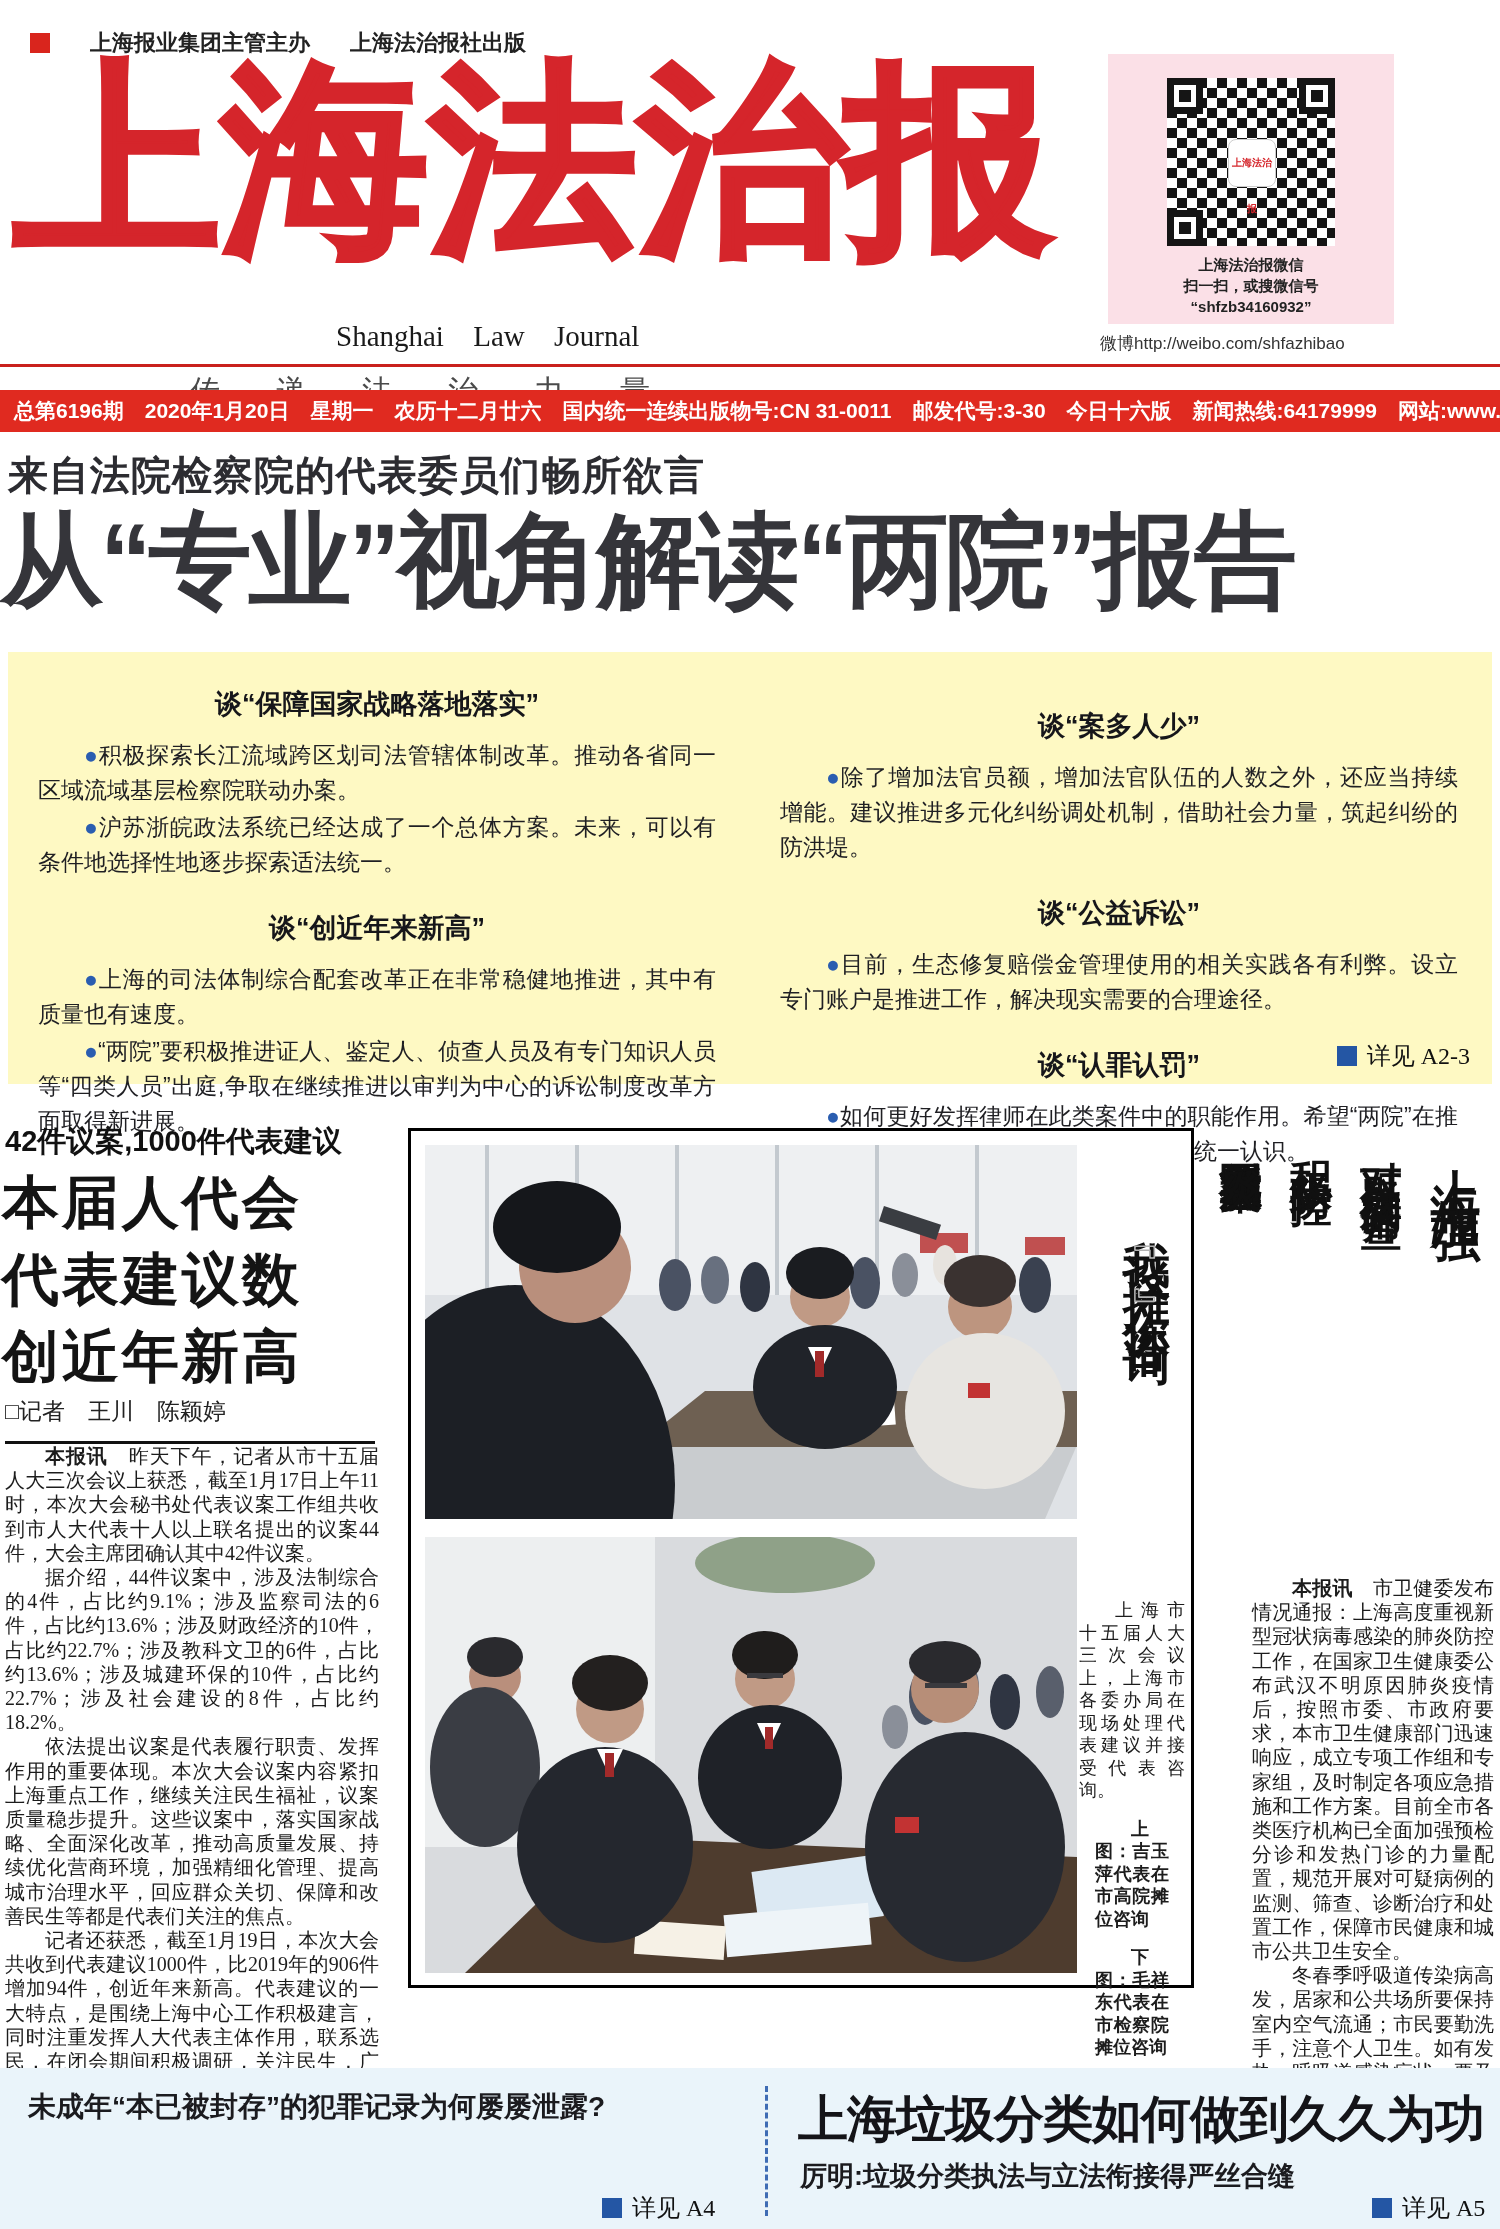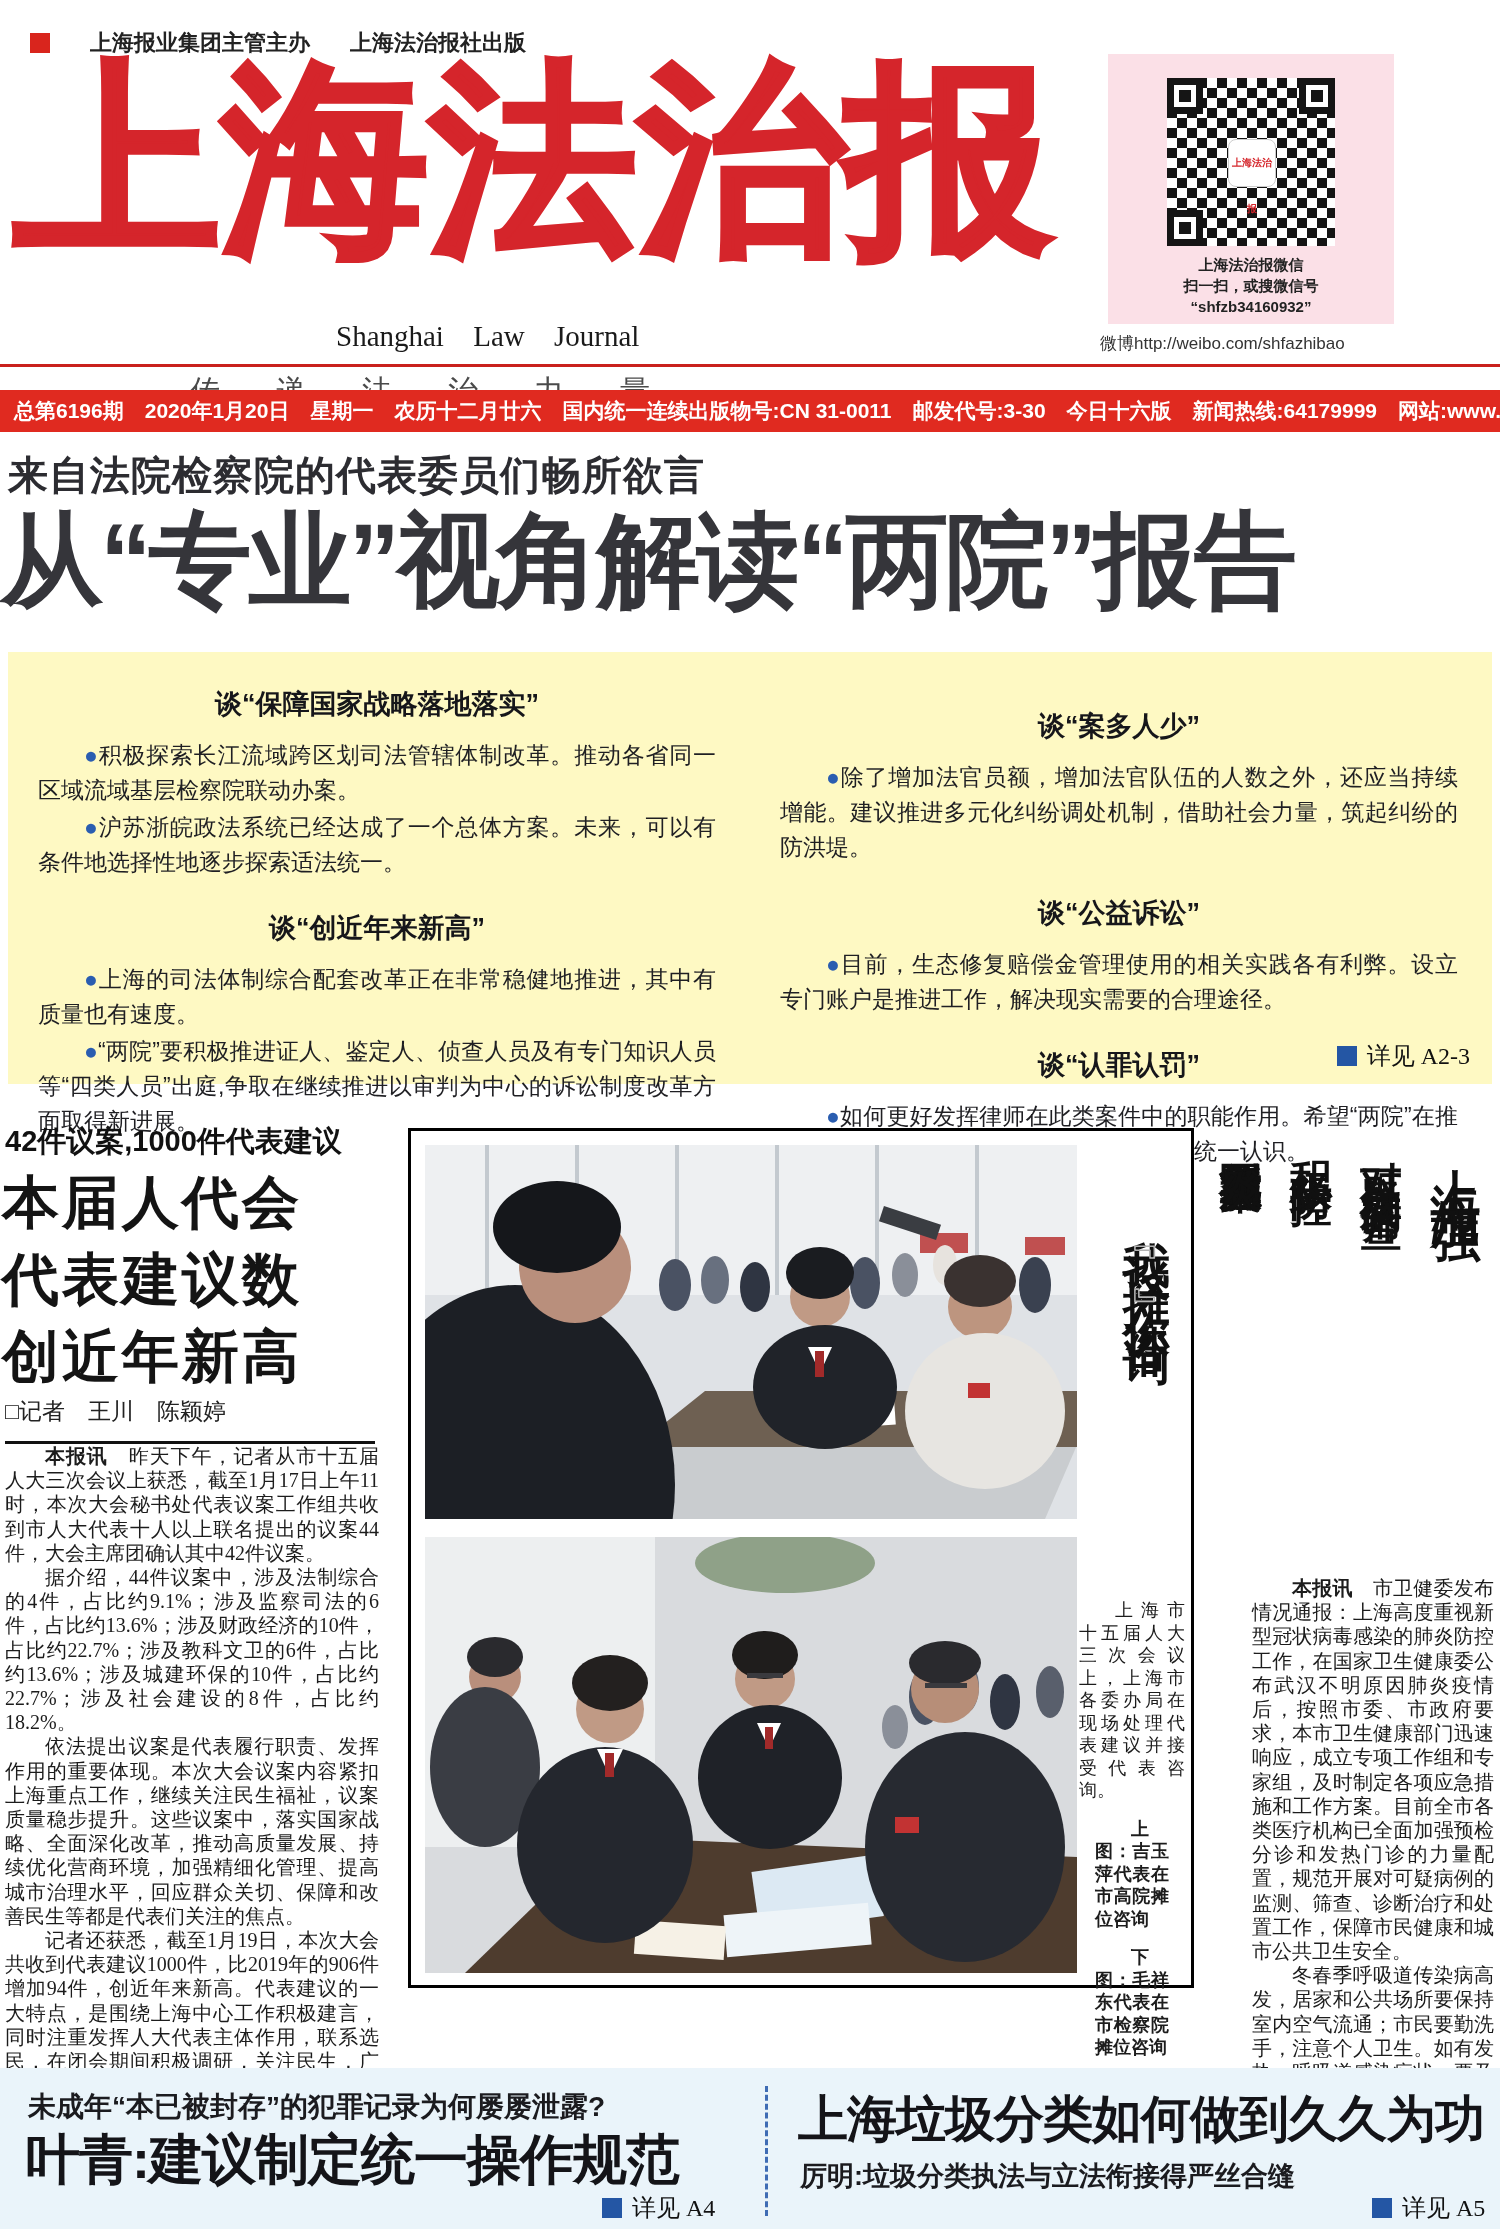--- a/index.html
+++ b/index.html
@@ -257,20 +257,19 @@
     <div class="sr-c2">积极防控</div>
     <div class="sr-c3">新型冠状病毒感染肺炎</div>
   </div>
   <div class="abs sr-body">
     <p><span class="lead-label">本报讯　</span><span>市卫健委发布情况通报：上海高度重视新型冠状病毒感染的肺炎防控工作，在国家卫生健康委公布武汉不明原因肺炎疫情后，按照市委、市政府要求，本市卫生健康部门迅速响应，成立专项工作组和专家组，及时制定各项应急措施和工作方案。目前全市各类医疗机构已全面加强预检分诊和发热门诊的力量配置，规范开展对可疑病例的监测、筛查、诊断治疗和处置工作，保障市民健康和城市公共卫生安全。</span></p>
     <p>冬春季呼吸道传染病高发，居家和公共场所要保持室内空气流通；市民要勤洗手，注意个人卫生。如有发热、呼吸道感染症状，要及时到医疗机构就诊。</p>
   </div>
 
   <div class="abs bottom-band"></div>
   <div class="abs btl-kicker">未成年“本已被封存”的犯罪记录为何屡屡泄露?</div>
-  <div class="abs btl-headline">叶青:建议制定统一操作规范</div>
   <div class="abs see-more btl-more"><span class="sm-sq"></span><span>详见 A4</span></div>
   <div class="abs bt-divider"></div>
   <div class="abs btr-headline">上海垃圾分类如何做到久久为功</div>
   <div class="abs btr-sub">厉明:垃圾分类执法与立法衔接得严丝合缝</div>
   <div class="abs see-more btr-more"><span class="sm-sq"></span><span>详见 A5</span></div>
 
 </div>
 
 </body></html>

